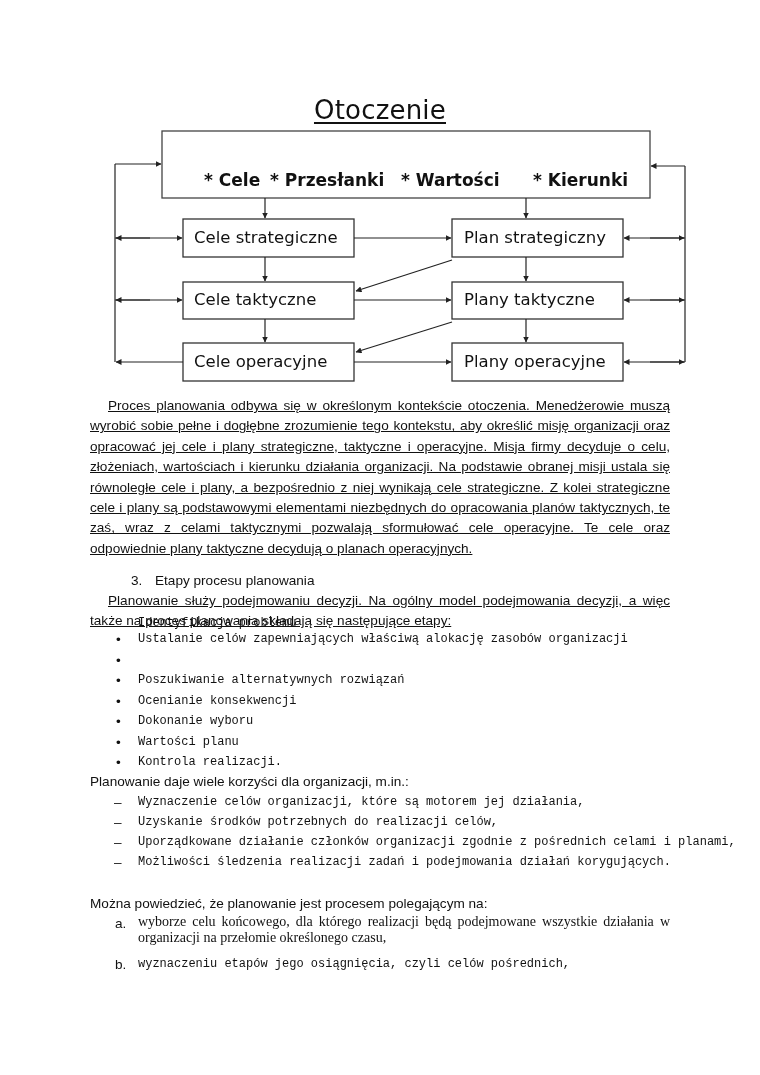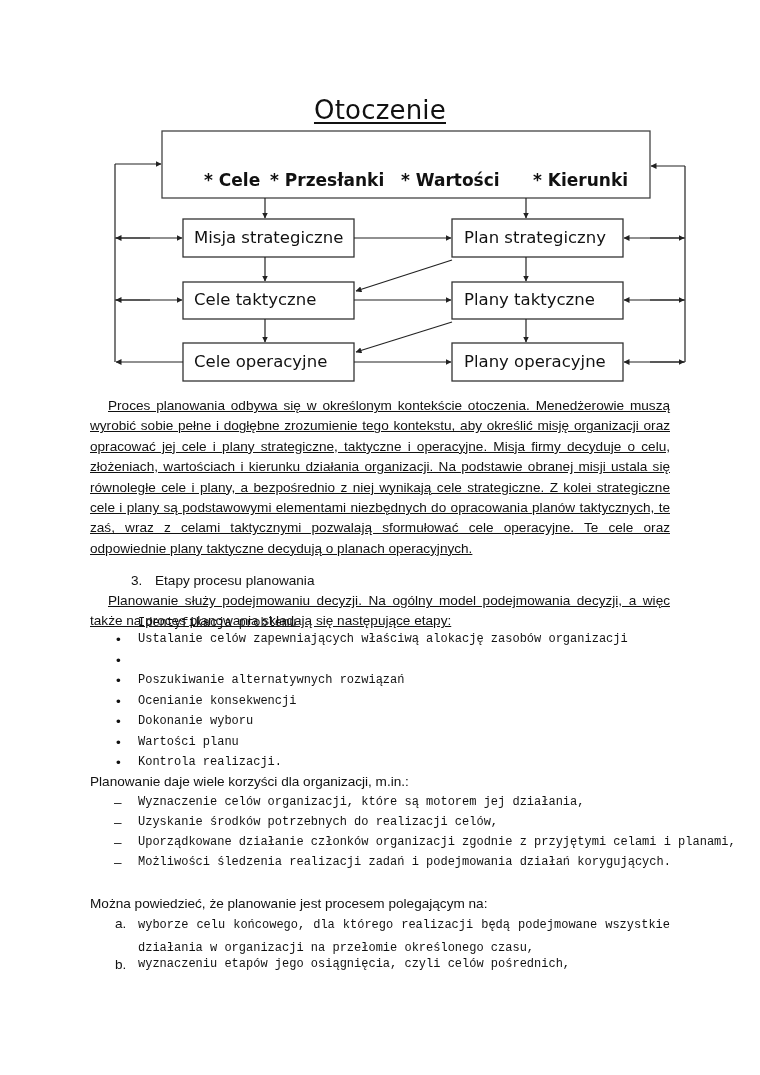--- a/index.html
+++ b/index.html
@@ -15,22 +15,22 @@
                    font-family: "DejaVu Sans", sans-serif; font-weight: bold; font-size: 17px; }
   .mission-item { position: absolute; top: 170px; font-family: "DejaVu Sans", sans-serif; font-weight: bold; font-size: 17px; white-space: nowrap; margin-left: 12px; }
 
   .text { position: absolute; left: 90px; width: 580px; font-family: "Liberation Sans", sans-serif;
           font-size: 13.6px; line-height: 20.4px; }
   .para { text-align: justify; text-indent: 18px; margin: 0; text-decoration: underline; }
   .line { position: absolute; left: 90px; font-family: "Liberation Sans", sans-serif; font-size: 13.6px;
           white-space: nowrap; }
   .marker { position: absolute; font-family: "Liberation Sans", sans-serif; font-size: 13.6px; }
   .item { position: absolute; left: 138px; font-family: Liberation Mono, monospace; font-size: 12px; white-space: nowrap; }
-  .item-wrap { position: absolute; left: 138px; width: 532px; font-family: Liberation Mono, monospace;
-               font-size: 12px; line-height: 23px; text-align: justify; text-align-last: left; }
+  .item-wrap { position: absolute; left: 138px; width: 532px; font-family: Liberation Serif, serif;
+               font-size: 14px; line-height: 16px; text-align: justify; text-align-last: left; }
 </style>
 </head>
 <body>
 
 <div class="diagram">
   <svg width="760" height="395" viewBox="0 0 760 395">
     <defs>
       <marker id="ah" markerWidth="6" markerHeight="6" refX="5.5" refY="3" orient="auto" markerUnits="userSpaceOnUse">
         <path d="M0,0 L6,3 L0,6 z" fill="#222"></path>
       </marker>
@@ -89,21 +89,21 @@
     </g>
   </svg>
 
   <div class="title">Otoczenie</div>
 
   <div class="mission-item" style="left:192px">* Cele</div>
   <div class="mission-item" style="left:258px">* Przesłanki</div>
   <div class="mission-item" style="left:389px">* Wartości</div>
   <div class="mission-item" style="left:521px">* Kierunki</div>
 
-  <div class="box-text" style="left:194px;top:228px">Misja strategiczne</div>
+  <div class="box-text" style="left:194px;top:228px">Cele strategiczne</div>
   <div class="box-text" style="left:194px;top:290px">Cele taktyczne</div>
   <div class="box-text" style="left:194px;top:352px">Cele operacyjne</div>
 
   <div class="box-text" style="left:464px;top:228px">Plan strategiczny</div>
   <div class="box-text" style="left:464px;top:290px">Plany taktyczne</div>
   <div class="box-text" style="left:464px;top:352px">Plany operacyjne</div>
 </div>
 
 <div class="text" style="top:396px">
   <p class="para">Proces planowania odbywa się w określonym kontekście otoczenia. Menedżerowie muszą wyrobić sobie pełne i dogłębne zrozumienie tego kontekstu, aby określić misję organizacji oraz opracować jej cele i plany strategiczne, taktyczne i operacyjne. Misja firmy decyduje o celu, złożeniach, wartościach i kierunku działania organizacji. Na podstawie obranej misji ustala się równoległe cele i plany, a bezpośrednio z niej wynikają cele strategiczne. Z kolei strategiczne cele i plany są podstawowymi elementami niezbędnych do opracowania planów taktycznych, te zaś, wraz z celami taktycznymi pozwalają sformułować cele operacyjne. Te cele oraz odpowiednie plany taktyczne decydują o planach operacyjnych.</p>
@@ -133,21 +133,21 @@
   <div class="item" style="top:755px">Kontrola realizacji.</div>
 </div>
 
 <div class="line" style="top:774px">Planowanie daje wiele korzyści dla organizacji, m.in.:</div>
 <div>
   <div class="marker" style="left:114px;top:795px">–</div>
   <div class="item" style="top:795px">Wyznaczenie celów organizacji, które są motorem jej działania,</div>
   <div class="marker" style="left:114px;top:815px">–</div>
   <div class="item" style="top:815px">Uzyskanie środków potrzebnych do realizacji celów,</div>
   <div class="marker" style="left:114px;top:835px">–</div>
-  <div class="item" style="top:835px">Uporządkowane działanie członków organizacji zgodnie z przyjętymi celami i planami,</div>
+  <div class="item" style="top:835px">Uporządkowane działanie członków organizacji zgodnie z pośrednich celami i planami,</div>
   <div class="marker" style="left:114px;top:855px">–</div>
   <div class="item" style="top:855px">Możliwości śledzenia realizacji zadań i podejmowania działań korygujących.</div>
 </div>
 
 <div class="line" style="top:896px">Można powiedzieć, że planowanie jest procesem polegającym na:</div>
 <div>
   <div class="marker" style="left:115px;top:916px">a.</div>
   <div class="item-wrap" style="top:914px">wyborze celu końcowego, dla którego realizacji będą podejmowane wszystkie działania w organizacji na przełomie określonego czasu,</div>
   <div class="marker" style="left:115px;top:957px">b.</div>
   <div class="item" style="top:957px">wyznaczeniu etapów jego osiągnięcia, czyli celów pośrednich,</div>

